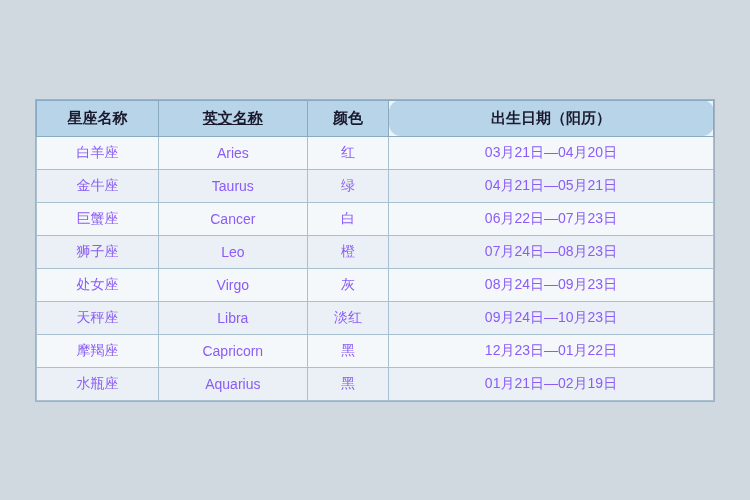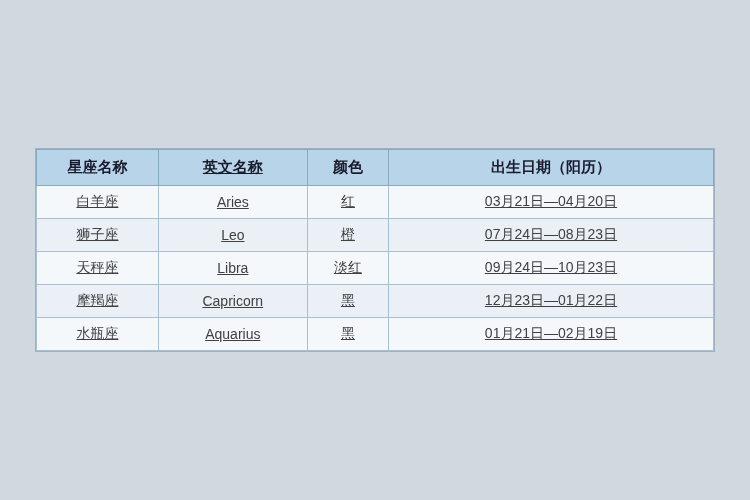--- a/index.html
+++ b/index.html
@@ -38,33 +38,32 @@
       font-weight: bold;
       color: #1a1a2e;
       margin-top: 47px;
     }
 
     tbody tr td {
       border: 1px solid #a8c0d0;
       padding: 7px 12px;
       text-align: center;
       font-size: 14px;
-      color: #404040;
+      color: #8b5cf6;
       background-color: #f5f8fa;
-      text-decoration: underline;
     }
 
     tbody tr:nth-child(even) td {
       background-color: #eaf0f5;
     }
 
     .col-chinese { width: 18%; }
     .col-english { width: 22%; text-decoration: underline; }
     .col-color   { width: 12%; }
-    .col-date    { width: 48%; }
+    .col-date    { width: 48%; border-radius: 12px; }
   </style>
 </head>
 <body>
 
 <div class="table-container">
   <table>
     <thead>
       <tr>
         <th class="col-chinese">星座名称</th>
         <th class="col-english">英文名称</th>
@@ -73,24 +72,42 @@
       </tr>
     </thead>
     <tbody id="table-body">
     <tr>
           <td>白羊座</td>
           <td>Aries</td>
           <td>红</td>
           <td>03月21日—04月20日</td>
         </tr>
         <tr>
+          <td>金牛座</td>
+          <td>Taurus</td>
+          <td>绿</td>
+          <td>04月21日—05月21日</td>
+        </tr>
+        <tr>
+          <td>巨蟹座</td>
+          <td>Cancer</td>
+          <td>白</td>
+          <td>06月22日—07月23日</td>
+        </tr>
+        <tr>
           <td>狮子座</td>
           <td>Leo</td>
           <td>橙</td>
           <td>07月24日—08月23日</td>
+        </tr>
+        <tr>
+          <td>处女座</td>
+          <td>Virgo</td>
+          <td>灰</td>
+          <td>08月24日—09月23日</td>
         </tr>
         <tr>
           <td>天秤座</td>
           <td>Libra</td>
           <td>淡红</td>
           <td>09月24日—10月23日</td>
         </tr>
         <tr>
           <td>摩羯座</td>
           <td>Capricorn</td>

